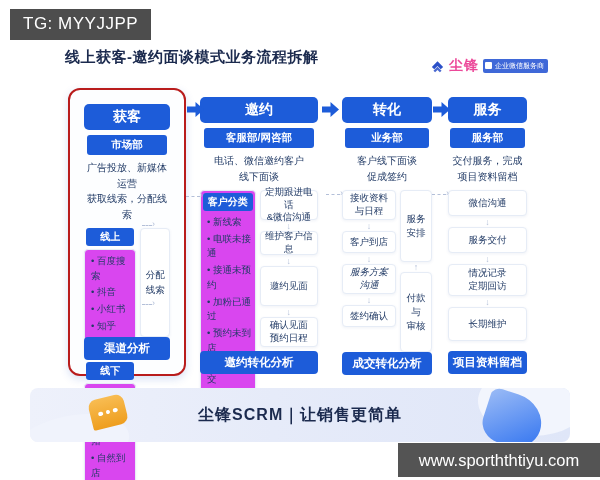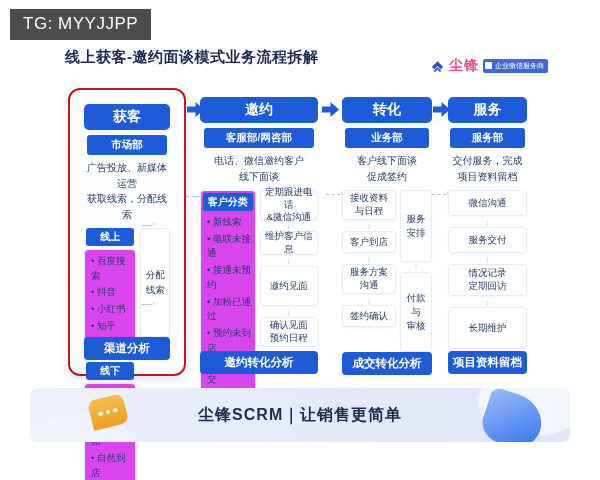--- a/index.html
+++ b/index.html
@@ -175,21 +175,21 @@
     <div class="dept">业务部</div>
     <div class="desc">客户线下面谈
 促成签约</div>
     <div class="content">
       <div class="subcol" style="flex:1.45;">
         <div class="fbox" style="height:30px;">接收资料
 与日程</div>
         <div class="varrow"></div>
         <div class="fbox" style="height:22px;">客户到店</div>
         <div class="varrow"></div>
-        <div class="fbox" style="height:30px;">服务方案
+        <div class="fbox" style="height:30px;font-style:italic;">服务方案
 沟通</div>
         <div class="varrow"></div>
         <div class="fbox" style="height:22px;">签约确认</div>
       </div>
       <div class="subcol" style="flex:0.85;">
         <div class="sidebox" style="height:72px;">服务
 安排</div>
         <div class="uparrow"></div>
         <div class="sidebox" style="flex:1 1 auto;">付款
 与
@@ -206,21 +206,21 @@
 项目资料留档</div>
     <div class="content">
       <div class="subcol" style="flex:1;">
         <div class="fbox" style="height:26px;">微信沟通</div>
         <div class="varrow"></div>
         <div class="fbox" style="height:26px;">服务交付</div>
         <div class="varrow"></div>
         <div class="fbox" style="height:32px;">情况记录
 定期回访</div>
         <div class="varrow"></div>
-        <div class="fbox" style="height:42px;">长期维护</div>
+        <div class="fbox" style="height:34px;">长期维护</div>
       </div>
     </div>
     <div class="footer-btn">项目资料留档</div>
   </div>
 
   <div class="colarrow" style="left:187px; top:102px;">
     <svg width="17" height="15" viewBox="0 0 17 15">
         <path d="M0 4.5h8.5V0L17 7.5 8.5 15v-4.5H0z" fill="#1d5cd9"></path>
       </svg>
   </div>
@@ -246,14 +246,15 @@
     <div class="blob-light2"></div>
     <div class="chat-bubble">
         <i></i>
         <i></i>
         <i></i>
       </div>
     <div class="blob-blue"></div>
     <div class="slogan">尘锋SCRM｜让销售更简单</div>
   </div>
 
+  <div class="wm-bottom">www.sporththtiyu.com</div>
 
 </div>
 
 </body></html>

